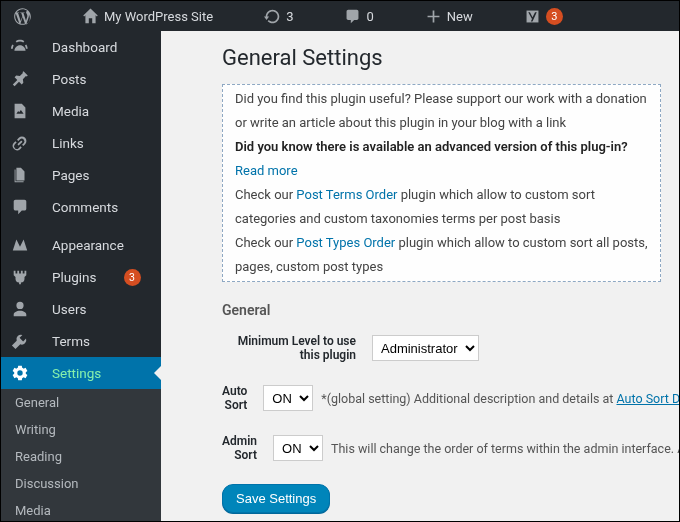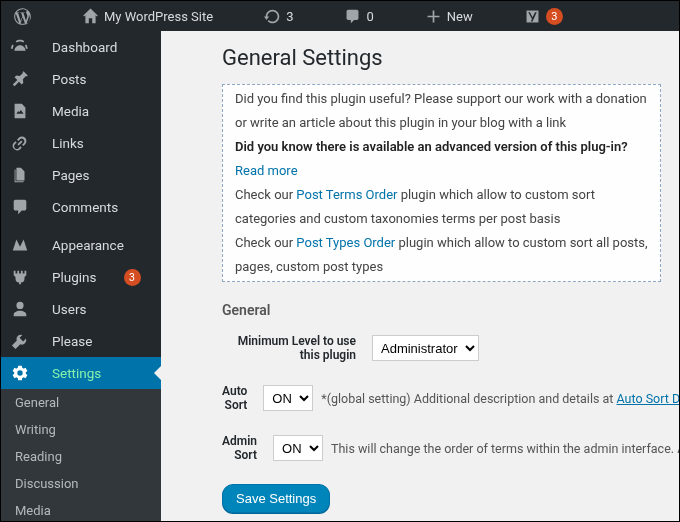--- a/index.html
+++ b/index.html
@@ -154,21 +154,21 @@
     <div class="menu-item">
       <svg viewBox="0 0 20 20">
           <path d="M10 10a4 4 0 100-8 4 4 0 000 8zm0 2c-4 0-7 2-7 4v2h14v-2c0-2-3-4-7-4z"></path>
         </svg>
       <span>Users</span>
     </div>
     <div class="menu-item">
       <svg viewBox="0 0 20 20">
           <path d="M16.7 7.3a5 5 0 01-6.4 6.4L5 19l-4-4 5.3-5.3a5 5 0 016.4-6.4L9.5 6.5l4 4z"></path>
         </svg>
-      <span>Please</span>
+      <span>Terms</span>
     </div>
     <div class="menu-item current">
       <svg viewBox="0 0 20 20">
           <path d="M8 2h4l.4 2.3c.6.2 1.1.5 1.6.9l2.2-.9 2 3.4-1.8 1.5c.1.3.1.6.1.8s0 .5-.1.8l1.8 1.5-2 3.4-2.2-.9c-.5.4-1 .7-1.6.9L12 18H8l-.4-2.3c-.6-.2-1.1-.5-1.6-.9l-2.2.9-2-3.4 1.8-1.5c-.1-.3-.1-.6-.1-.8s0-.5.1-.8L1.8 7.7l2-3.4 2.2.9c.5-.4 1-.7 1.6-.9L8 2zm2 5a3 3 0 100 6 3 3 0 000-6z"></path>
         </svg>
       <span>Settings</span>
     </div>
     <div class="sub-items">
       <div class="sub-item">General</div>
       <div class="sub-item">Writing</div>

